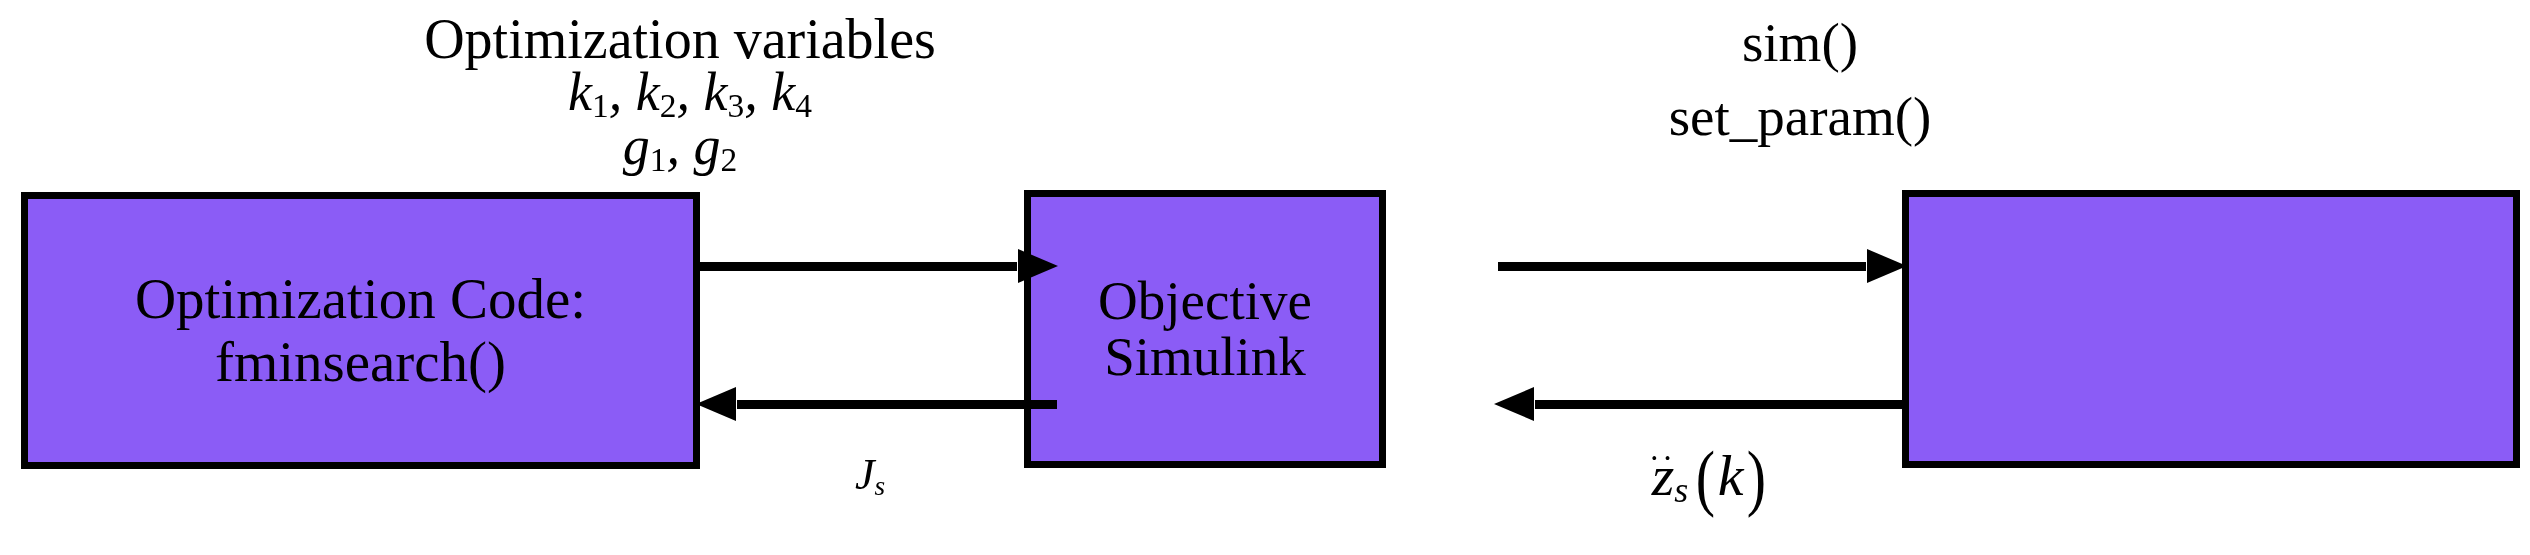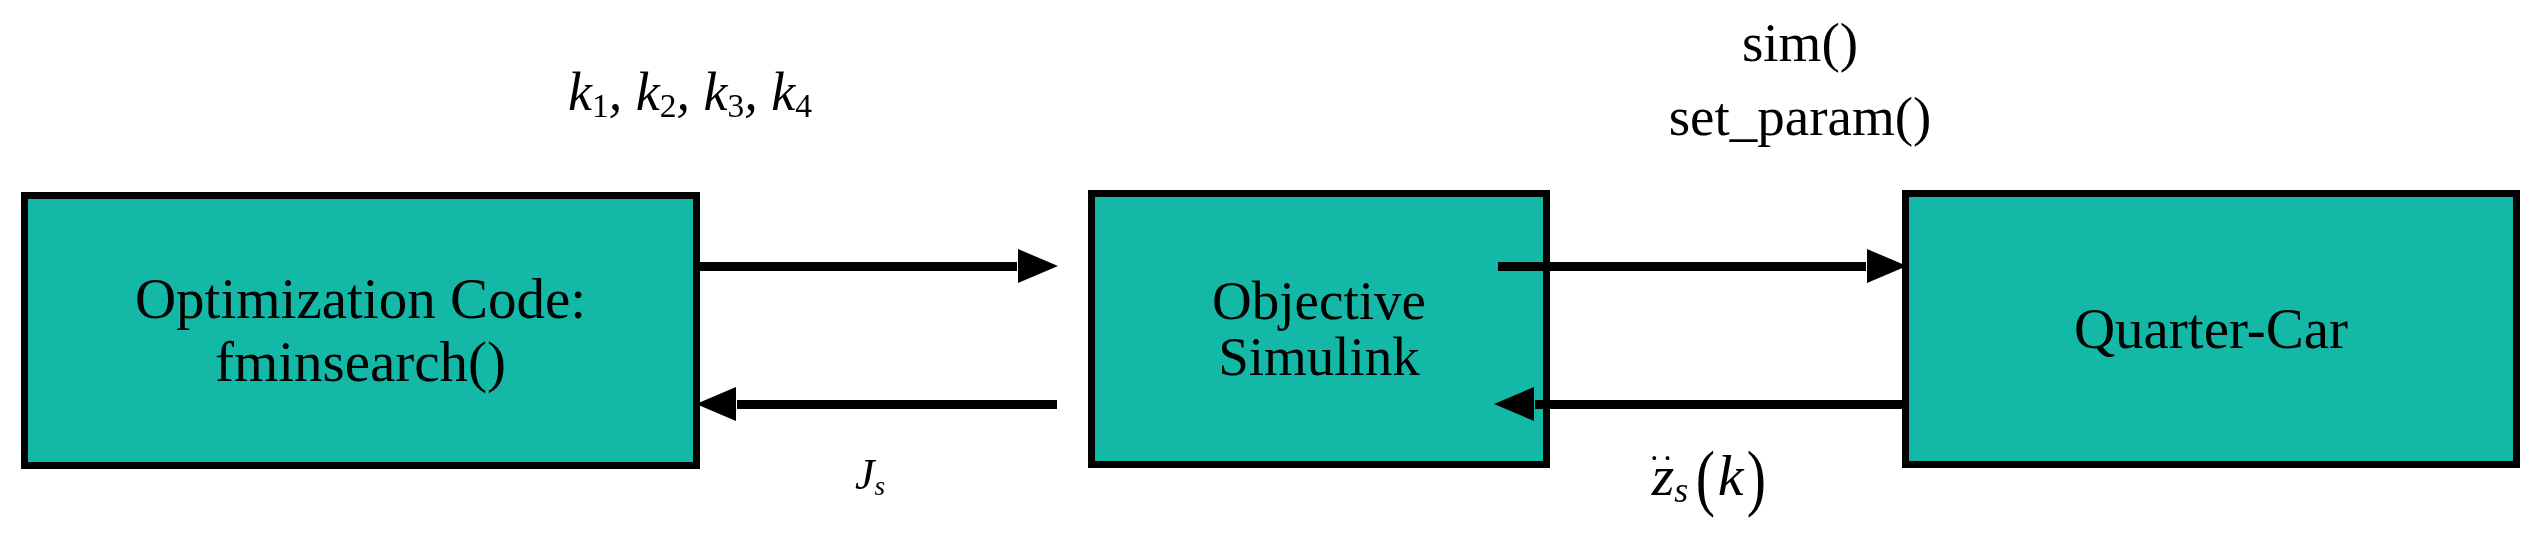--- a/index.html
+++ b/index.html
@@ -15,35 +15,35 @@
     font-family: "Liberation Serif", "DejaVu Serif", serif;
     color: #000000;
     overflow: hidden;
   }
 
   
   .proc-box {
     position: absolute;
     box-sizing: border-box;
     border: 7px solid #000000;
-    background: #14b8a6;
+    background: #8b5cf6;
     display: flex;
     flex-direction: column;
     align-items: center;
     justify-content: center;
     text-align: center;
     line-height: 1.06;
   }
   .proc-box .line {
     display: block;
     white-space: nowrap;
   }
 
   #box-optimization { left: 21px;   top: 192px; width: 679px; height: 277px; font-size: 57px; }
-  #box-objective    { left: 1088px; top: 190px; width: 462px; height: 278px; font-size: 55px; }
+  #box-objective    { left: 1024px; top: 190px; width: 362px; height: 278px; font-size: 55px; }
   #box-plant        { left: 1902px; top: 190px; width: 618px; height: 278px; font-size: 57px; }
 
   #box-optimization .line:nth-child(1) { margin-bottom: 2px; }
   #box-objective .line { margin: -1px 0; }
 
   
   .conn {
     position: absolute;
     height: 0;
   }
@@ -159,41 +159,42 @@
     vertical-align: -0.10em;
     display: inline-block;
     transform: scaleX(0.78);
   }
 </style>
 </head>
 <body>
 
 <div id="stage">
 
+  <div class="label" id="label-opt-vars">Optimization variables</div>
 
   <div class="label" id="label-k-vars"><em>k</em><span class="sub-up">1</span>, <em>k</em><span class="sub-up">2</span>, <em>k</em><span class="sub-up">3</span>, <em>k</em><span class="sub-up">4</span></div>
 
+  <div class="label" id="label-g-vars"><em>g</em><span class="sub-up">1</span>, <em>g</em><span class="sub-up">2</span></div>
 
   <div class="label" id="label-sim-calls">
     <span class="line">sim()</span>
     <span class="line">set_param()</span>
   </div>
 
   <div class="proc-box" id="box-optimization">
     <span class="line">Optimization Code:</span>
     <span class="line">fminsearch()</span>
   </div>
 
   <div class="proc-box" id="box-objective">
     <span class="line">Objective</span>
     <span class="line">Simulink</span>
   </div>
 
   <div class="proc-box" id="box-plant">
-    <span class="line">Quarter-Car</span>
   </div>
 
   <div class="conn to-right" id="conn-opt-to-obj">
     <span class="shaft"></span>
     <span class="head"></span>
   </div>
 
   <div class="conn to-right" id="conn-obj-to-plant">
     <span class="shaft"></span>
     <span class="head"></span>

